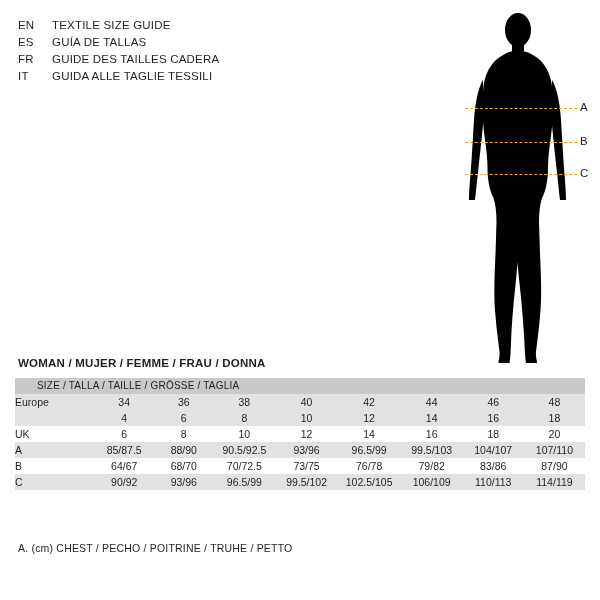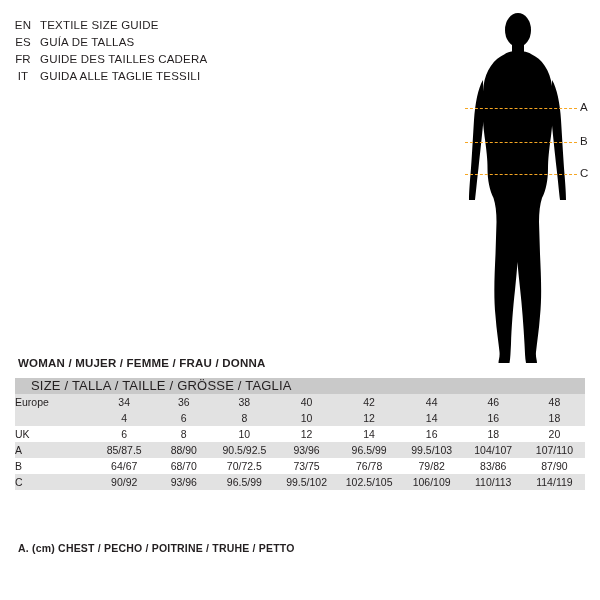--- a/index.html
+++ b/index.html
@@ -18,23 +18,22 @@
   #page {
     position: relative;
     width: 600px;
     height: 600px;
   }
 
   
   .lang-block {
     position: absolute;
     top: 17px;
-    left: 6px;
+    left: 18px;
     width: 300px;
-    text-align: center;
   }
   .lang-row {
     display: flex;
     align-items: baseline;
     line-height: 17px;
     height: 17px;
     white-space: nowrap;
   }
   .lang-code {
     width: 34px;
@@ -97,42 +96,42 @@
   }
   .size-table td {
     padding: 0;
     height: 16px;
     line-height: 16px;
     vertical-align: middle;
   }
   .size-table tr.head-row td {
     background: #c9c9c9;
     font-weight: normal;
-    font-size: 13px;
-    padding-left: 16px;
+    font-size: 10px;
+    padding-left: 22px;
     letter-spacing: 0.2px;
   }
   .size-table tr.shade td { background: #e2e2e2; }
   .size-table tr.plain td { background: #ffffff; }
   .col-label {
     padding-left: 6px;
     text-align: left;
     width: 92px;
   }
   .cell { text-align: center; width: 68px; }
 
   
   .legend {
     position: absolute;
     top: 540px;
     left: 18px;
   }
   .legend div {
     font-size: 10.5px;
-    font-weight: bold;
+    font-weight: normal;
     line-height: 16px;
     letter-spacing: 0.2px;
   }
 </style>
 </head>
 <body>
 
 <div id="page">
 
   <div class="lang-block">

